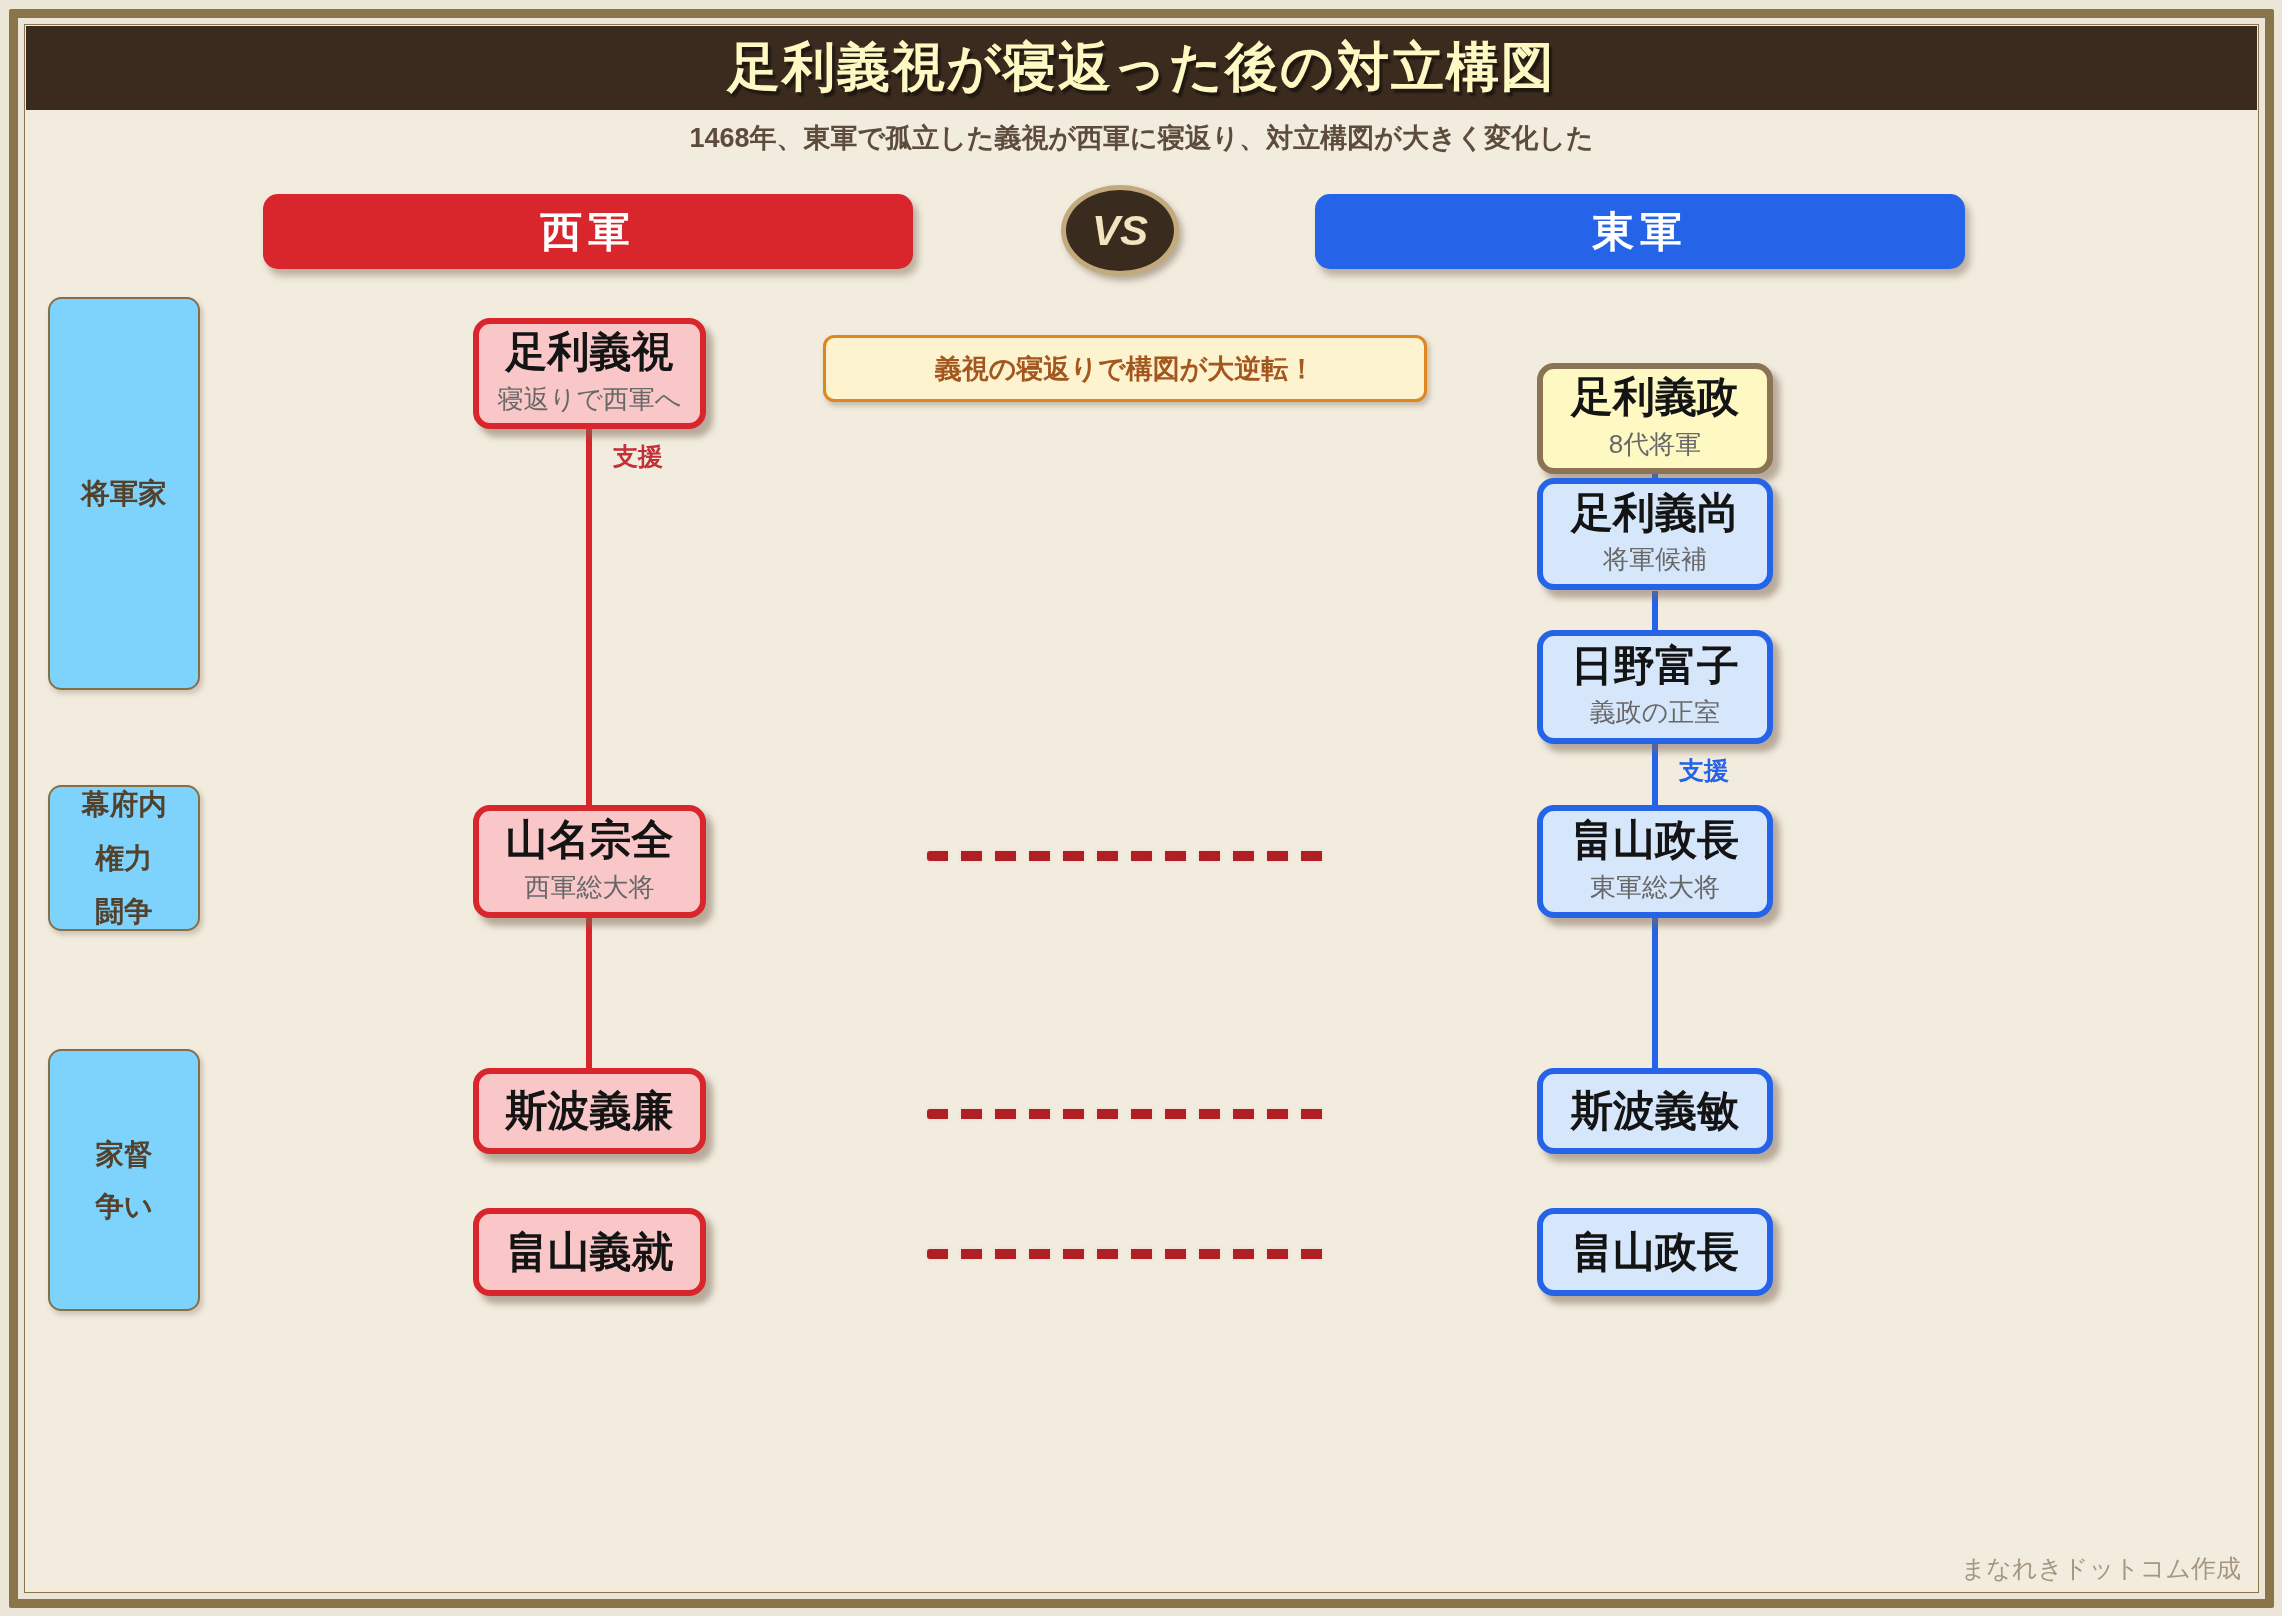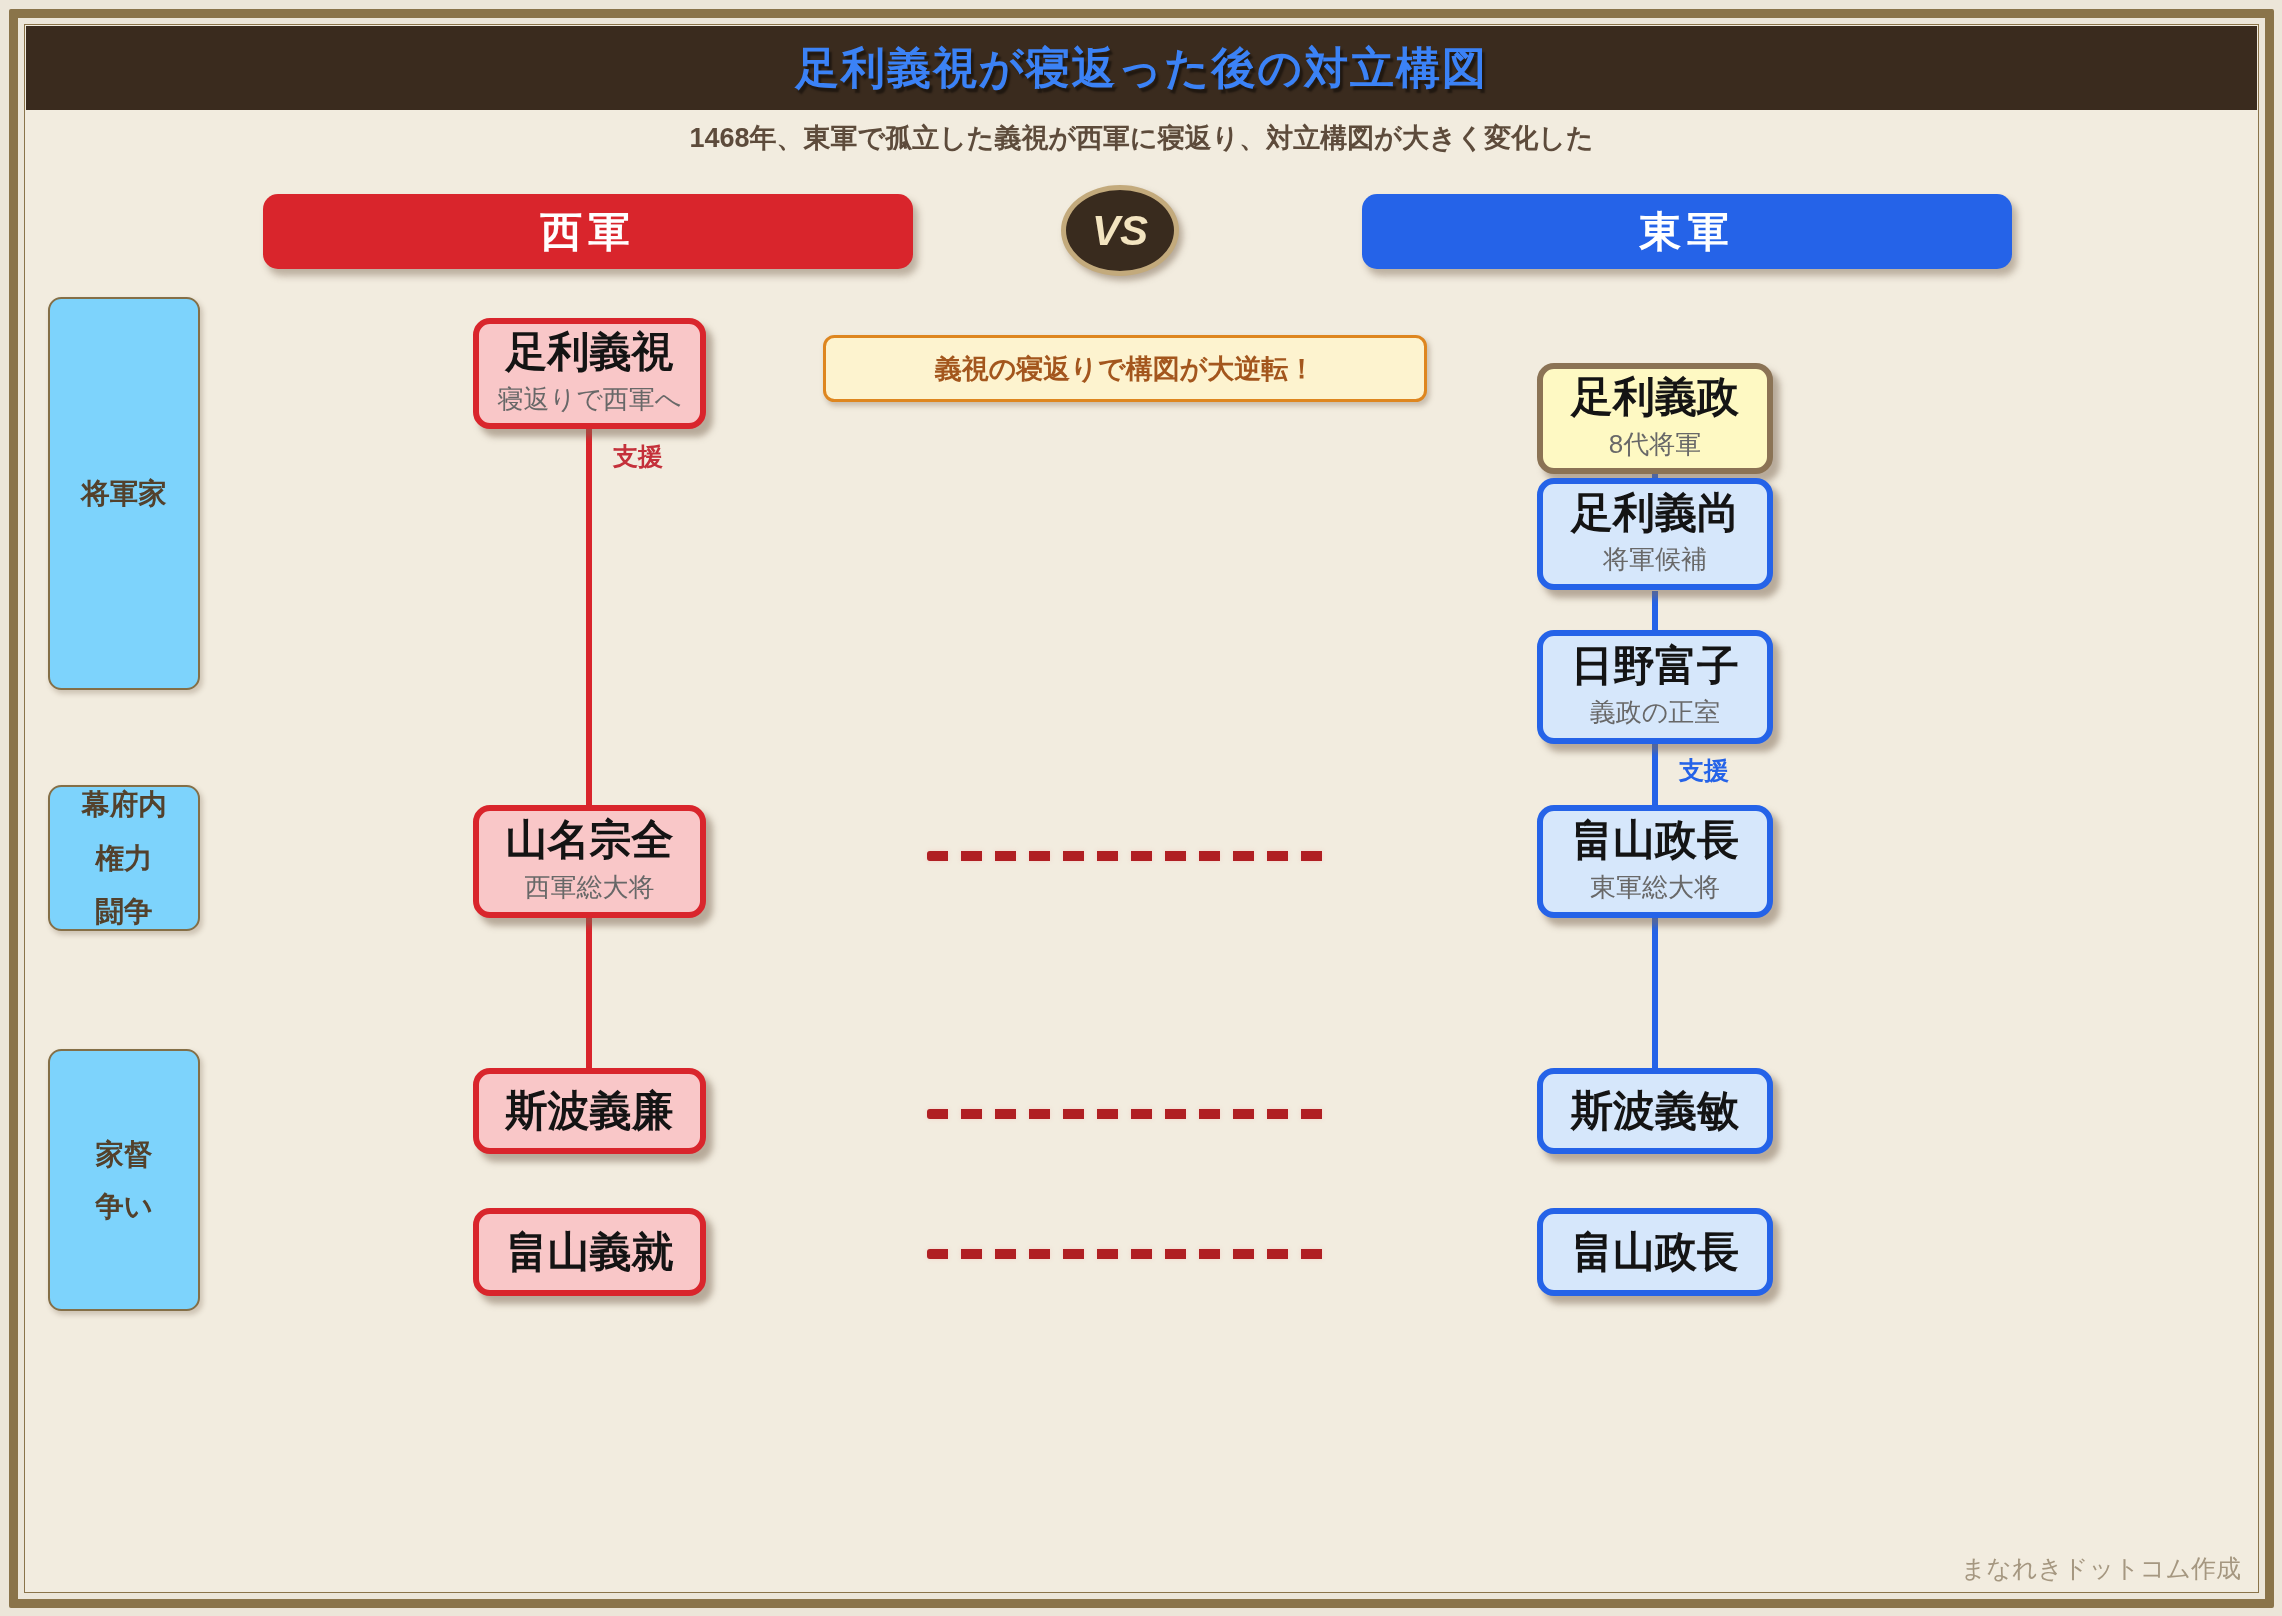--- a/index.html
+++ b/index.html
@@ -14,37 +14,37 @@
   
   .frame-outer{position:absolute;inset:8.6px;border:9.5px solid #8a744a;border-radius:1.9px;}
   .frame-line{position:absolute;inset:24px;border:1.9px solid #8a744a;background:#f2ecdf;}
 
   
   .titlebar{
     position:absolute;left:26px;top:26px;width:2231px;height:84px;
     background:#3a2b1e;display:flex;align-items:center;justify-content:center;
   }
   .titlebar h1{
-    margin:0;font-size:44px;font-weight:bold;color:#3b82f6;letter-spacing:1.9px;
+    margin:0;font-size:53px;font-weight:bold;color:#fef9c3;letter-spacing:1.9px;
     text-shadow:2.9px 3.8px 1.9px rgba(0,0,0,0.45);
   }
   .subtitle{
     position:absolute;left:0;top:120px;width:2283px;text-align:center;
     font-size:27px;color:#5d4b3b;font-weight:bold;
   }
 
   
   .banner{
     position:absolute;top:194px;height:75px;border-radius:15px;
     display:flex;align-items:center;justify-content:center;
     color:#ffffff;font-size:42px;font-weight:bold;letter-spacing:5.7px;
     box-shadow:4.8px 6.7px 7.6px rgba(125,105,85,0.45);
   }
   .banner.west{left:263px;width:650px;background:#d9252c;}
-  .banner.east{left:1362px;width:650px;background:#2563e8;}
+  .banner.east{left:1315px;width:650px;background:#2563e8;}
   .vs-badge{
     position:absolute;left:1061px;top:185px;width:118px;height:91px;
     background:#392b1e;border:5.7px solid #c3aa7c;border-radius:50%;
     box-sizing:border-box;display:flex;align-items:center;justify-content:center;
     color:#f3e4c0;font-size:42px;font-weight:bold;font-style:italic;
     box-shadow:3.8px 4.8px 6.7px rgba(125,105,85,0.5);
   }
 
   
   .callout{

